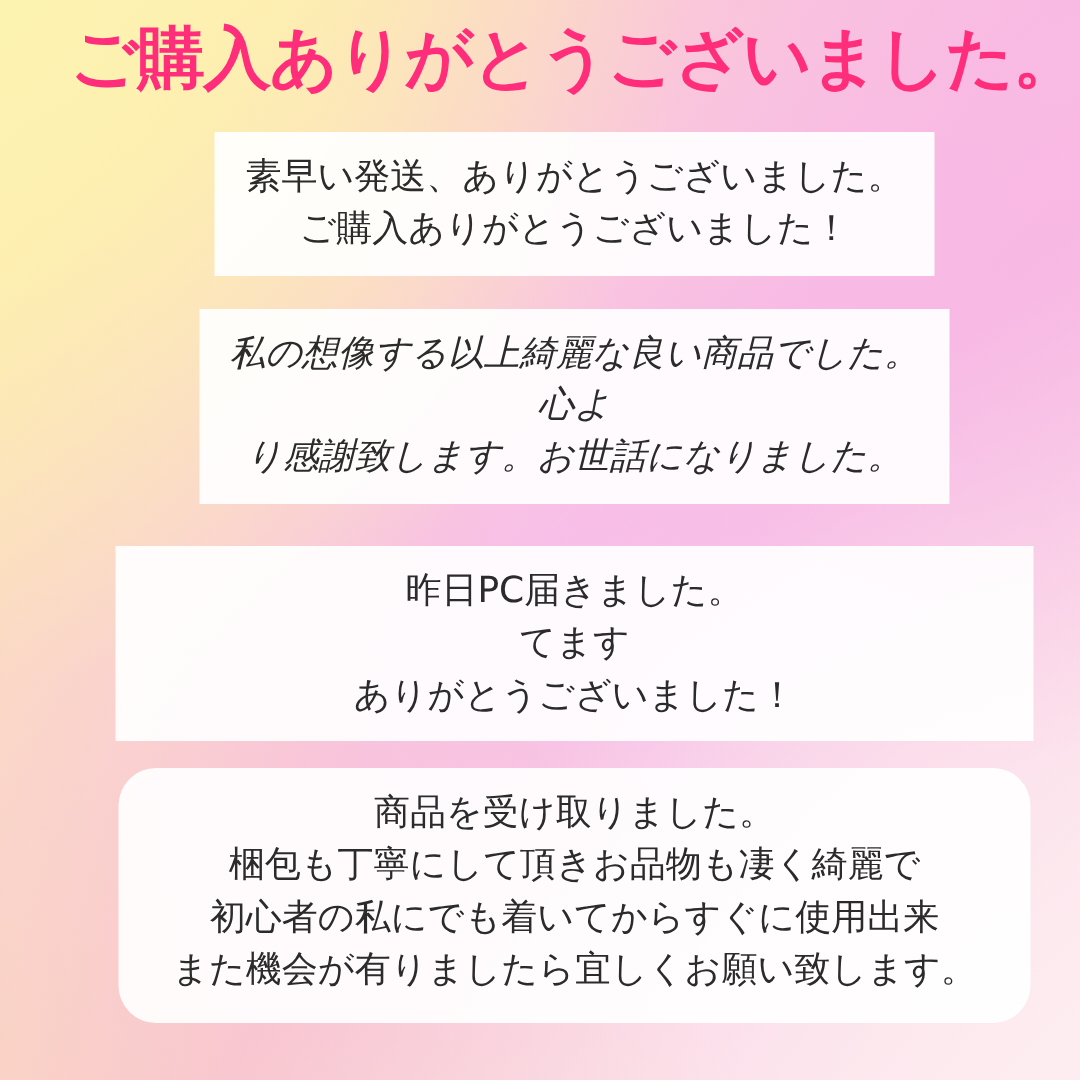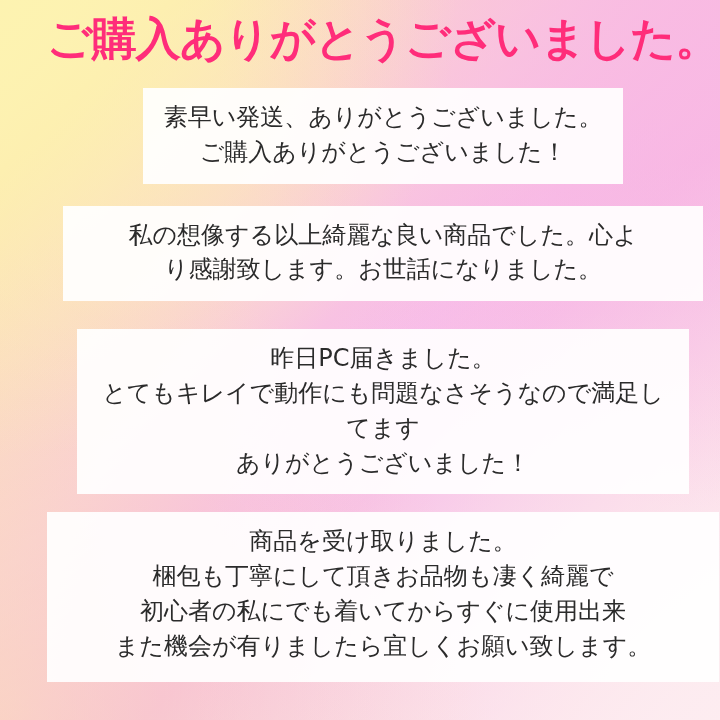--- a/index.html
+++ b/index.html
@@ -77,30 +77,32 @@
     font-size: 24px;
     line-height: 1.45;
     padding: 12px 14px 14px 14px;
   }
   .card-1 {
     margin: 0 auto;
     width: 480px;
   }
   .card-2 {
     margin: 22px auto 0 auto;
-    width: 640px;
+    width: 500px;
+    font-style: italic;
   }
   .card-3 {
     margin: 28px auto 0 auto;
     width: 612px;
   }
   .card-4 {
     margin: 18px auto 0 auto;
-    width: 672px;
+    width: 608px;
     padding-bottom: 18px;
+    border-radius: 25px;
   }
   .card p {
     margin: 0;
   }
 </style>
 </head>
 <body>
 
 <div class="poster">
   <div class="content">
@@ -114,21 +116,20 @@
         <p>ご購入ありがとうございました！</p>
       </div>
 
       <div class="card card-2">
         <p>私の想像する以上綺麗な良い商品でした。心よ</p>
         <p>り感謝致します。お世話になりました。</p>
       </div>
 
       <div class="card card-3">
         <p>昨日PC届きました。</p>
-        <p>とてもキレイで動作にも問題なさそうなので満足し</p>
         <p>てます</p>
         <p>ありがとうございました！</p>
       </div>
 
       <div class="card card-4">
         <p>商品を受け取りました。</p>
         <p>梱包も丁寧にして頂きお品物も凄く綺麗で</p>
         <p>初心者の私にでも着いてからすぐに使用出来</p>
         <p>また機会が有りましたら宜しくお願い致します。</p>
       </div>

